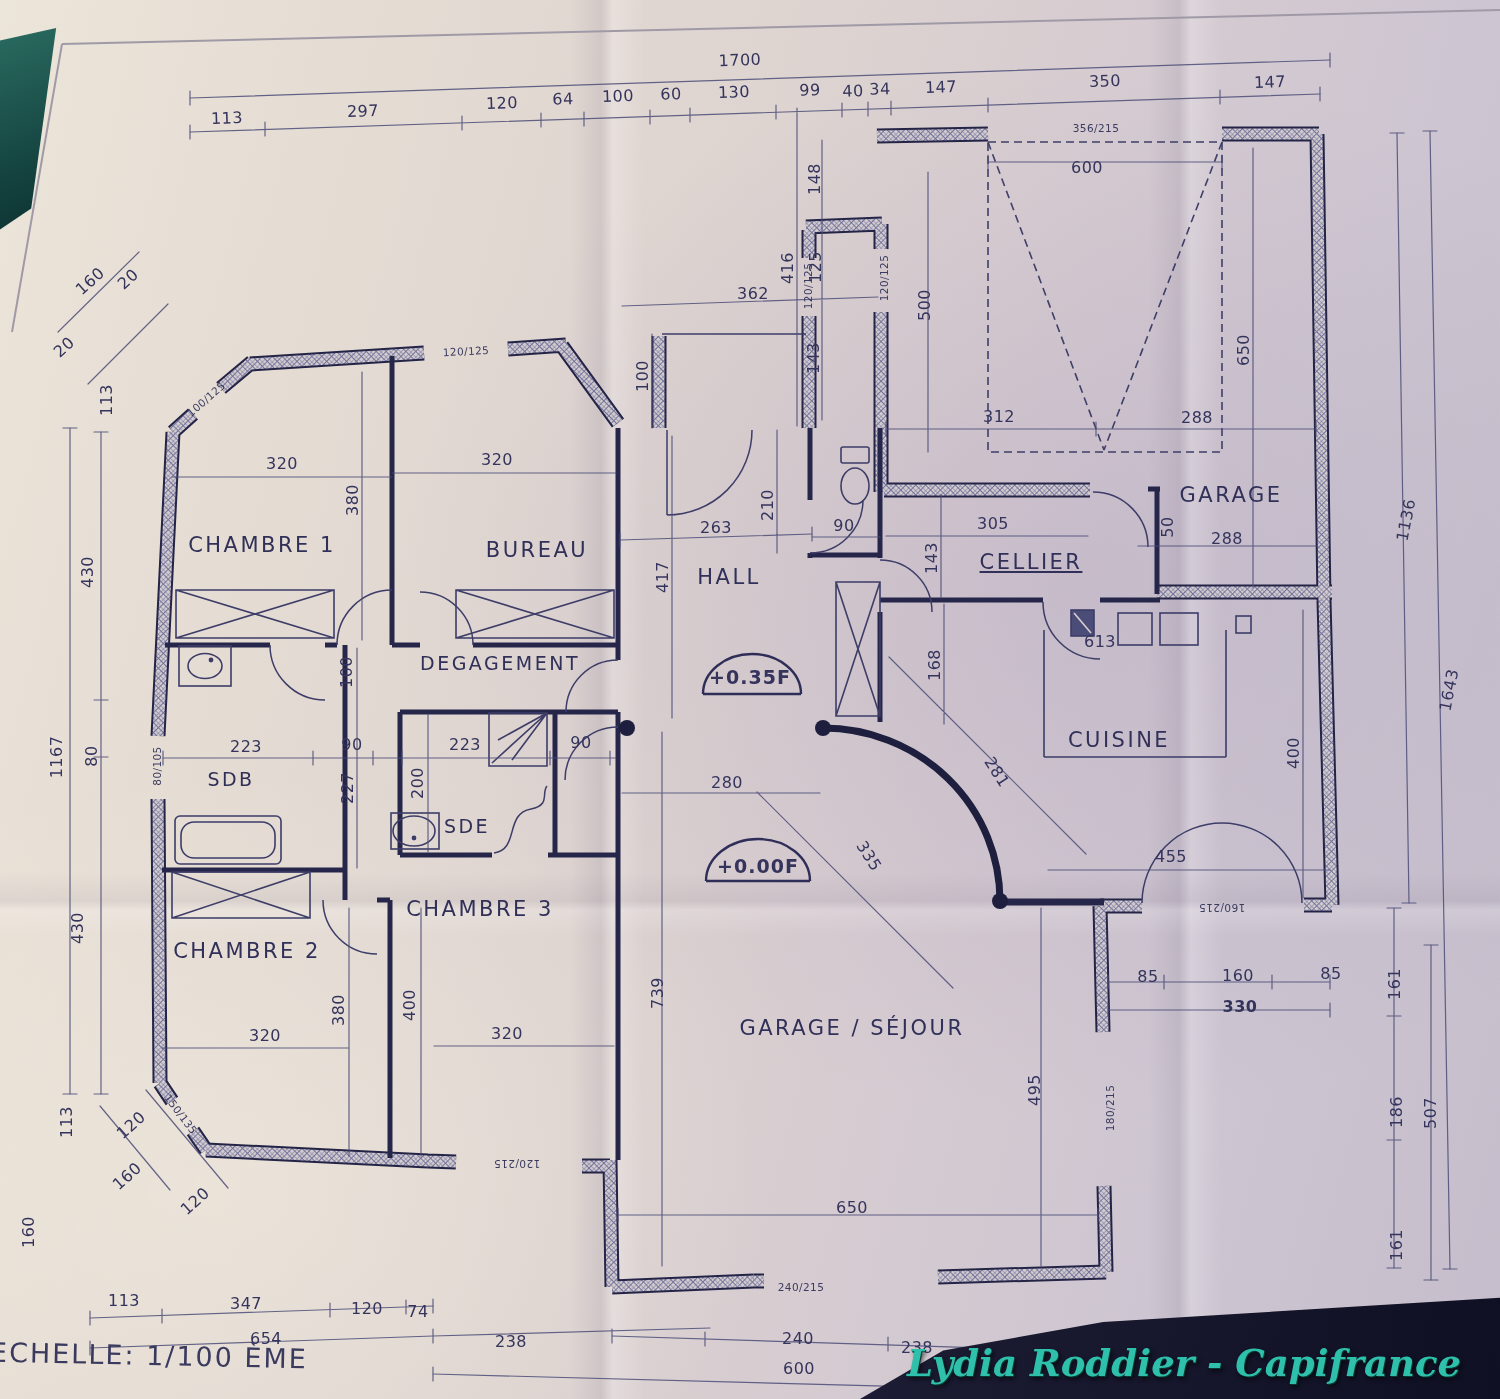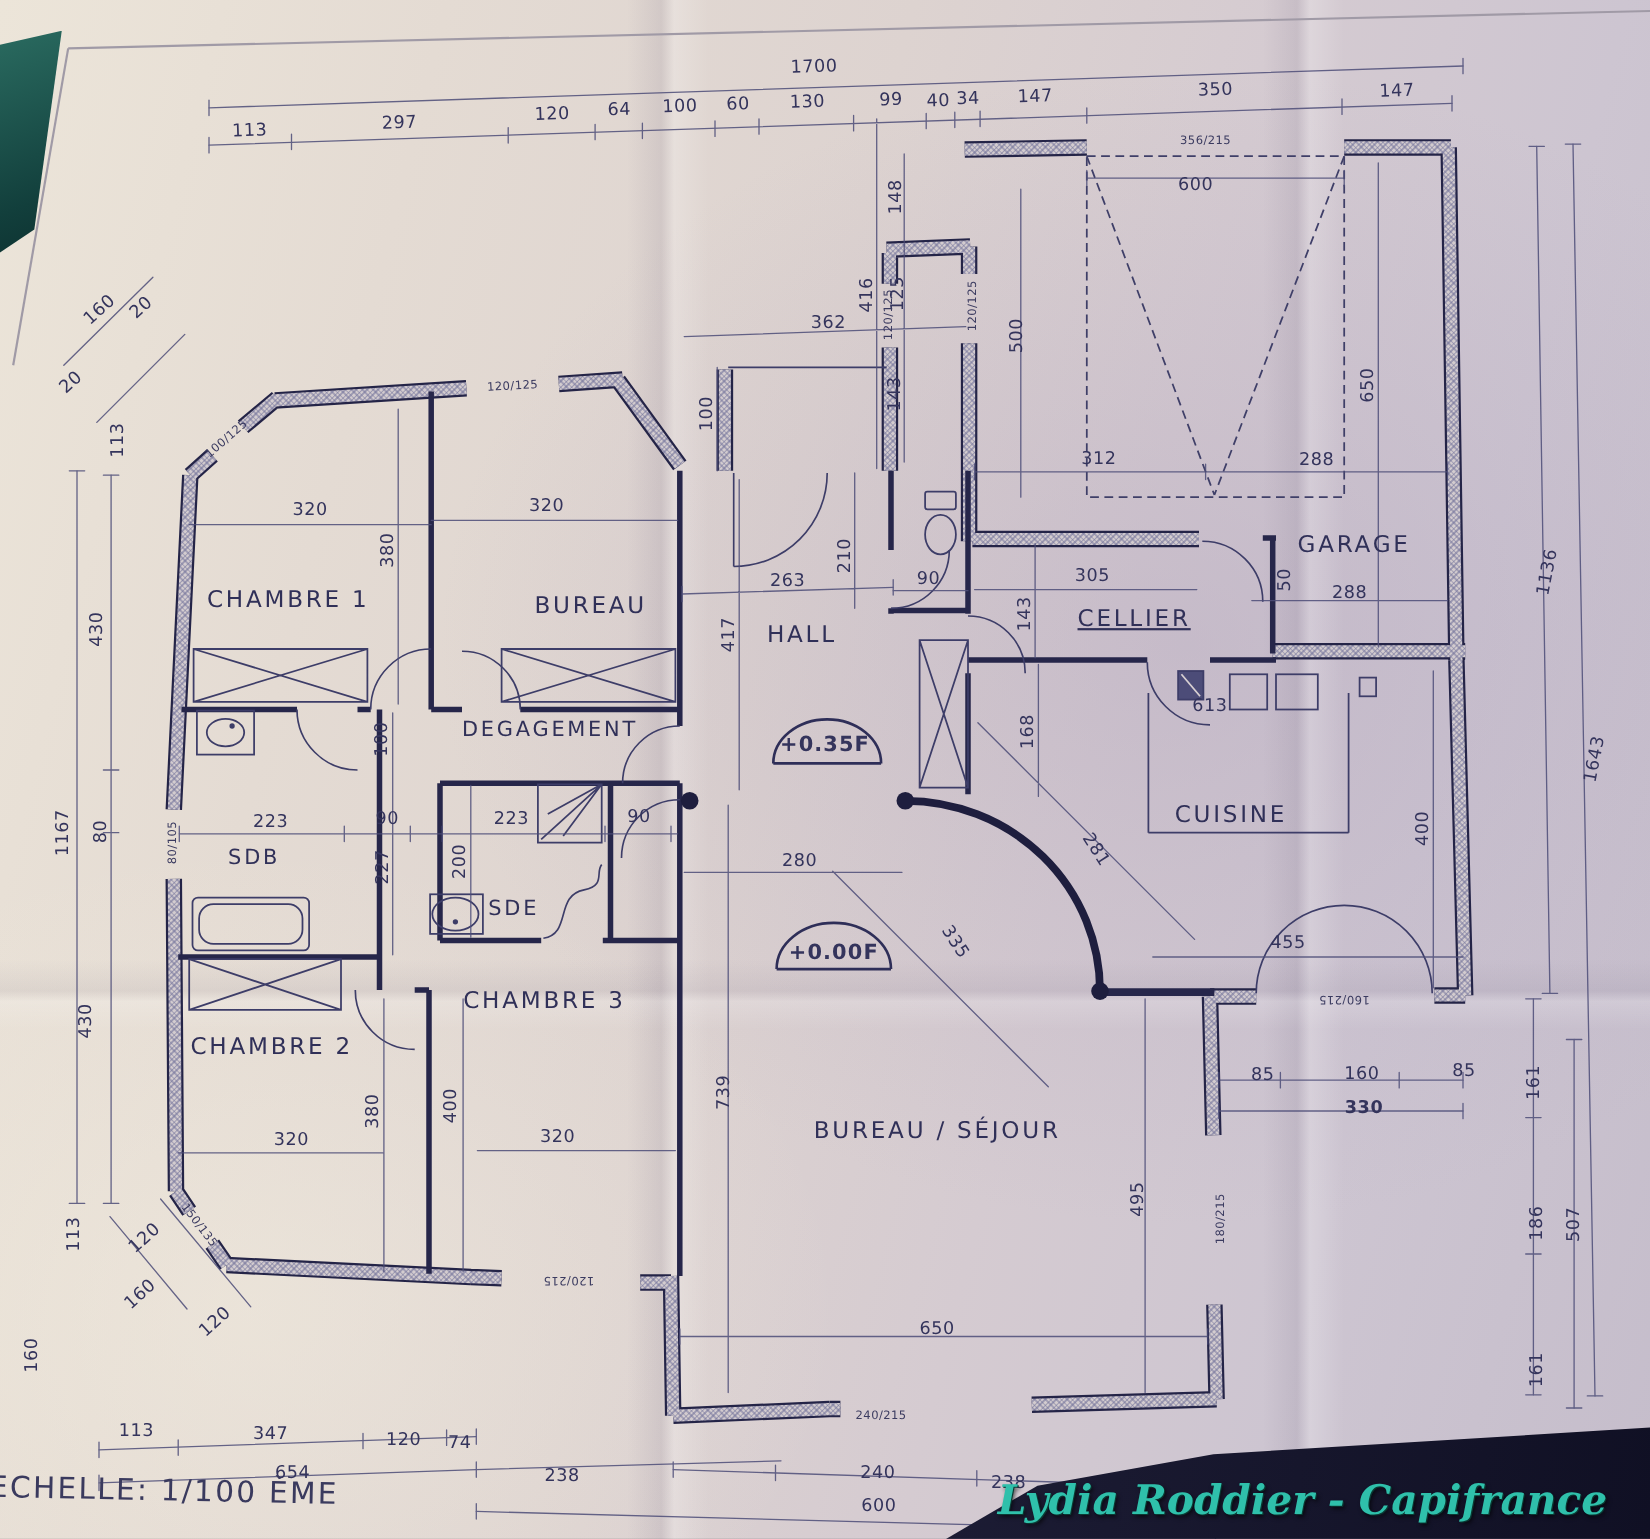--- a/index.html
+++ b/index.html
@@ -135,23 +135,23 @@
     <div>
         <div class="lbl room" style="left: 262px; top: 545px; transform: translate(-50%, -50%) rotate(0deg);">CHAMBRE 1</div>
         <div class="lbl room" style="left: 537px; top: 550px; transform: translate(-50%, -50%) rotate(0deg);">BUREAU</div>
         <div class="lbl room" style="left: 500px; top: 663px; transform: translate(-50%, -50%) rotate(0deg); font-size: 19px;">DEGAGEMENT</div>
         <div class="lbl room" style="left: 729px; top: 577px; transform: translate(-50%, -50%) rotate(0deg);">HALL</div>
         <div class="lbl room" style="left: 1031px; top: 562px; transform: translate(-50%, -50%) rotate(0deg); text-decoration: underline;">CELLIER</div>
         <div class="lbl room" style="left: 1231px; top: 495px; transform: translate(-50%, -50%) rotate(0deg);">GARAGE</div>
         <div class="lbl room" style="left: 1119px; top: 740px; transform: translate(-50%, -50%) rotate(0deg);">CUISINE</div>
         <div class="lbl room" style="left: 231px; top: 779px; transform: translate(-50%, -50%) rotate(0deg); font-size: 19px;">SDB</div>
         <div class="lbl room" style="left: 467px; top: 826px; transform: translate(-50%, -50%) rotate(0deg); font-size: 19px;">SDE</div>
-        <div class="lbl room" style="left: 495px; top: 909px; transform: translate(-50%, -50%) rotate(0deg);">CHAMBRE 3</div>
+        <div class="lbl room" style="left: 480px; top: 909px; transform: translate(-50%, -50%) rotate(0deg);">CHAMBRE 3</div>
         <div class="lbl room" style="left: 247px; top: 951px; transform: translate(-50%, -50%) rotate(0deg);">CHAMBRE 2</div>
-        <div class="lbl room" style="left: 852px; top: 1028px; transform: translate(-50%, -50%) rotate(0deg);">BUREAU / SÉJOUR</div>
+        <div class="lbl room" style="left: 852px; top: 1028px; transform: translate(-50%, -50%) rotate(0deg);">GARAGE / SÉJOUR</div>
       </div>
     <div>
         <div class="lbl dim" style="left: 740px; top: 60px; transform: translate(-50%, -50%) rotate(-2deg);">1700</div>
         <div class="lbl dim" style="left: 227px; top: 118px; transform: translate(-50%, -50%) rotate(-2deg);">113</div>
         <div class="lbl dim" style="left: 363px; top: 111px; transform: translate(-50%, -50%) rotate(-2deg);">297</div>
         <div class="lbl dim" style="left: 502px; top: 103px; transform: translate(-50%, -50%) rotate(-2deg);">120</div>
         <div class="lbl dim" style="left: 563px; top: 99px; transform: translate(-50%, -50%) rotate(-2deg);">64</div>
         <div class="lbl dim" style="left: 618px; top: 96px; transform: translate(-50%, -50%) rotate(-2deg);">100</div>
         <div class="lbl dim" style="left: 671px; top: 94px; transform: translate(-50%, -50%) rotate(-2deg);">60</div>
         <div class="lbl dim" style="left: 734px; top: 92px; transform: translate(-50%, -50%) rotate(-2deg);">130</div>

